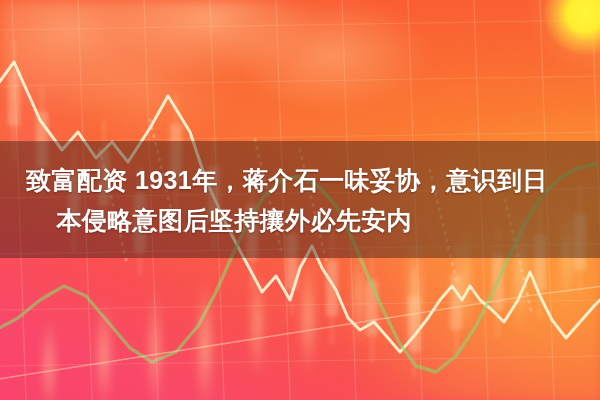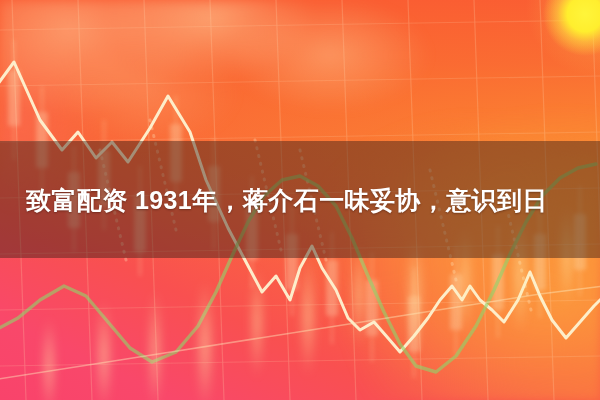--- a/index.html
+++ b/index.html
@@ -221,15 +221,16 @@
       <div class="streak" style="left: 512px; top: 214px; width: 16px; height: 120px;"></div>
       <div class="streak" style="left: 560px; top: 206px; width: 14px; height: 100px;"></div>
       <div class="streak" style="left: 42px; top: 318px; width: 14px; height: 96px;"></div>
     </div>
 
   <div class="bg-layer" id="bg-sun"></div>
 
   <div id="caption-band"></div>
   <div id="caption-text">
     <div class="caption-line line-1">致富配资 1931年，蒋介石一味妥协，意识到日</div>
+    <div class="caption-line line-2">本侵略意图后坚持攘外必先安内</div>
   </div>
 
 </div>
 
 </body></html>

